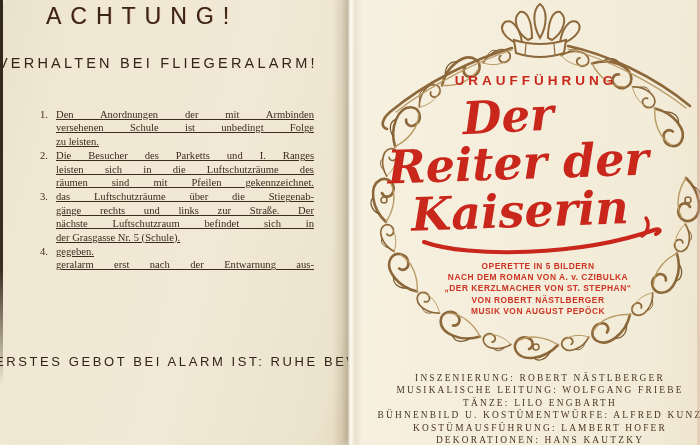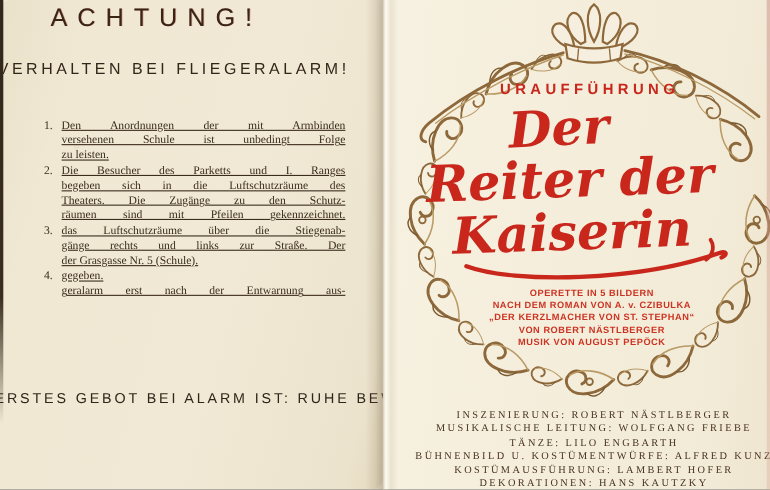--- a/index.html
+++ b/index.html
@@ -111,30 +111,30 @@
         <span class="lines">
           <span class="ln">Den Anordnungen der mit Armbinden</span>
           <span class="ln">versehenen Schule ist unbedingt Folge</span>
           <span class="ln short">zu leisten.</span>
         </span>
       </li>
       <li class="rule">
         <span class="num">2.</span>
         <span class="lines">
           <span class="ln">Die Besucher des Parketts und I. Ranges</span>
-          <span class="ln">begeben sich in die Luftschutzräume des</span>
-          <span class="ln">Theaters. Die Zugänge zu den Schutz-</span>
+          <span class="ln">leisten sich in die Luftschutzräume des</span>
           <span class="ln">räumen sind mit Pfeilen gekennzeichnet.</span>
         </span>
       </li>
       <li class="rule">
         <span class="num">3.</span>
         <span class="lines">
           <span class="ln">das Luftschutzräume über die Stiegenab-</span>
           <span class="ln">gänge rechts und links zur Straße. Der</span>
+          <span class="ln">nächste Luftschutzraum befindet sich in</span>
           <span class="ln short">der Grasgasse Nr. 5 (Schule).</span>
         </span>
       </li>
       <li class="rule">
         <span class="num">4.</span>
         <span class="lines">
           <span class="ln short">gegeben.</span>
           <span class="ln">geralarm erst nach der Entwarnung aus-</span>
         </span>
       </li>

